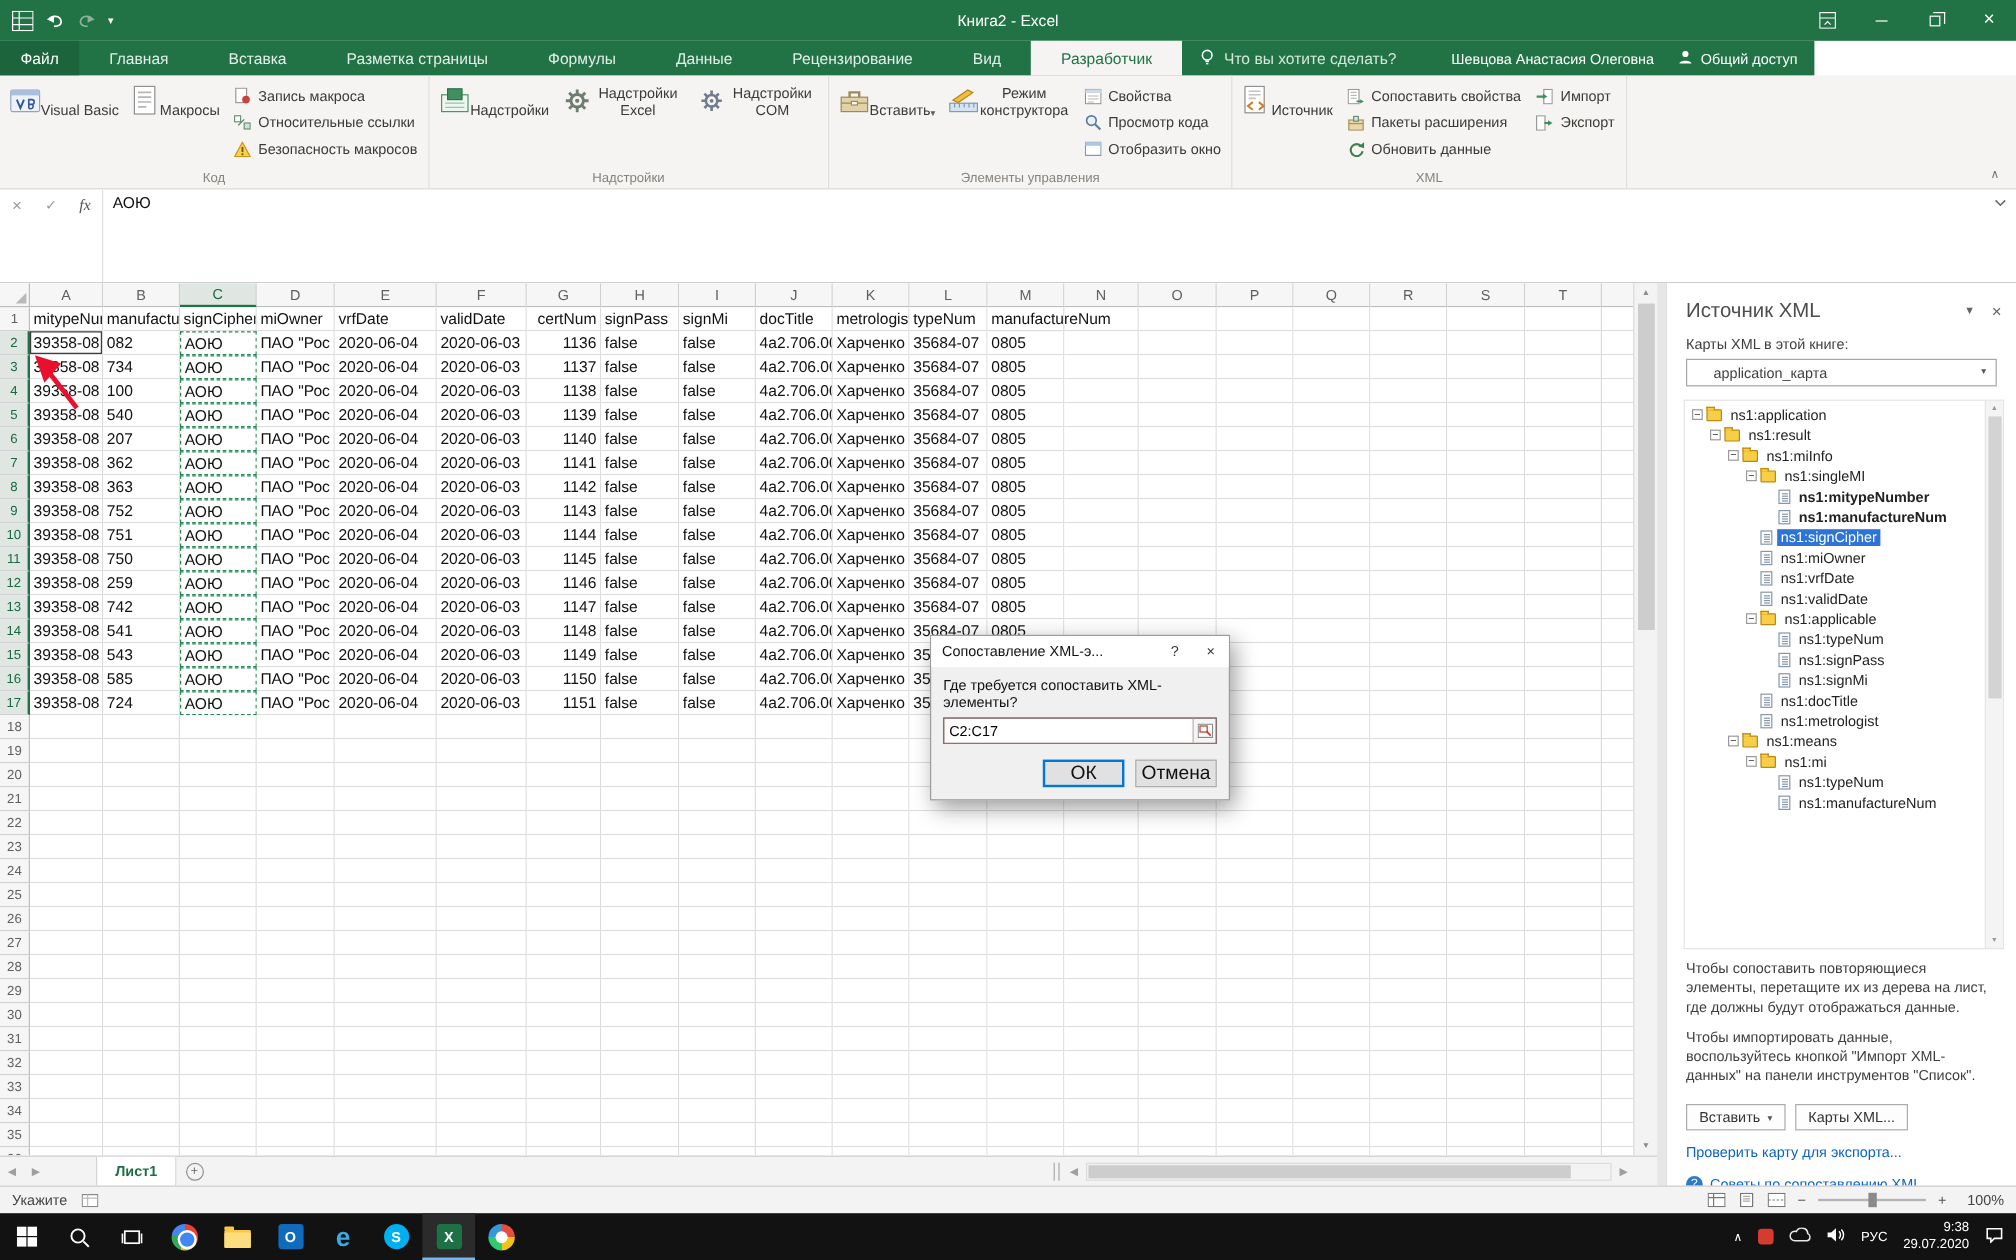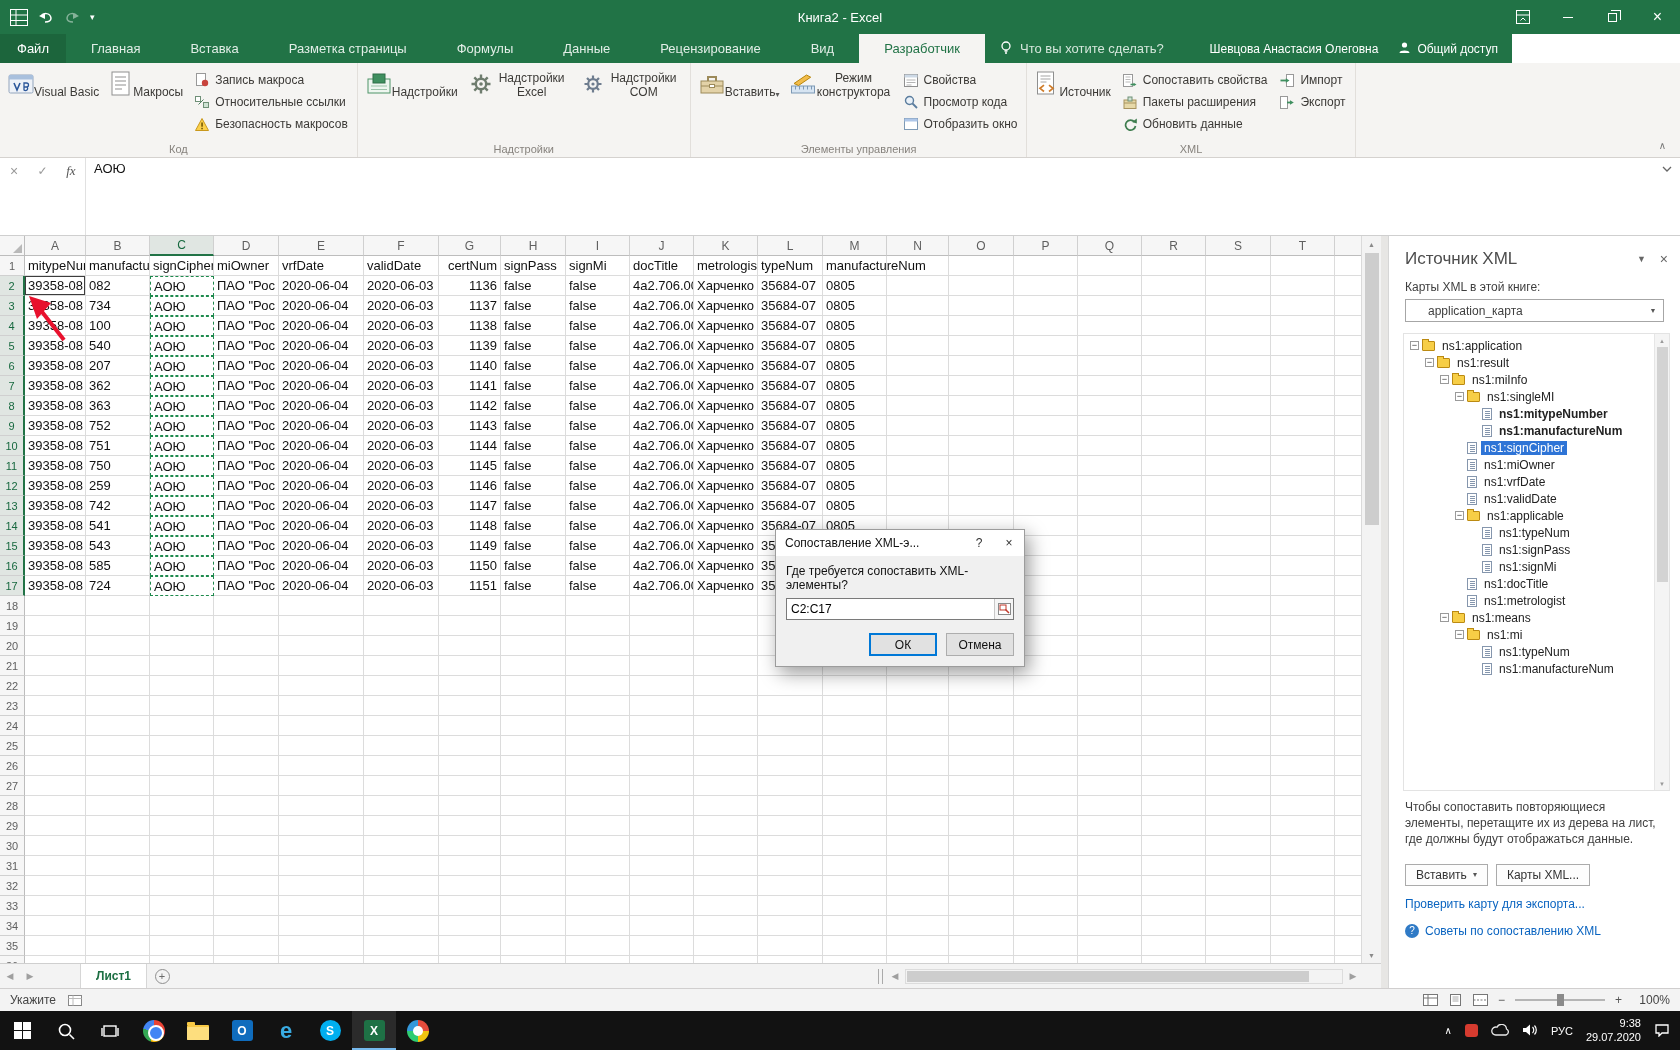--- a/index.html
+++ b/index.html
@@ -132,21 +132,21 @@
 #dialog{position:absolute;left:775px;top:529px;width:250px;background:#f0f0f0;border:1px solid #9c9c9c;box-shadow:4px 6px 18px rgba(0,0,0,.4);z-index:60;font-size:12px;}
 .d-title{height:26px;background:#fff;display:flex;align-items:center;padding-left:9px;}
 .d-text{flex:1;color:#111;}
 .d-help,.d-close{width:30px;text-align:center;color:#333;}
 .d-body{padding:8px 10px 10px;}
 .d-prompt{margin-bottom:6px;color:#111;}
 .d-field{display:flex;height:22px;border:1px solid #7a7a7a;background:#7f1d1d;}
 .d-input{flex:1;border:none;outline:none;font-size:12px;padding:0 4px;font-family:"Liberation Sans",sans-serif;min-width:0;}
 .d-picker{width:19px;display:flex;align-items:center;justify-content:center;border-left:1px solid #c8c8c8;background:#f5f5f5;}
 .d-btnrow{display:flex;justify-content:flex-end;gap:9px;margin-top:13px;}
-.d-btn{width:68px;height:23px;background:#e1e1e1;border:1px solid #adadad;font-size:12px;font-family:"Liberation Sans",sans-serif;color:#111;}
+.d-btn{width:68px;height:23px;background:#e1e1e1;border:1px solid #adadad;font-size:16px;font-family:"Liberation Sans",sans-serif;color:#111;}
 .d-ok{border:2px solid #0078d7;}
 
 
 #statusbar{position:absolute;left:0;top:988px;width:1680px;height:23px;background:#f3f3f3;border-top:1px solid #d0cece;display:flex;align-items:center;font-size:12px;color:#444;}
 .sb-mode{margin-left:10px;}
 .sb-rec{margin-left:12px;display:flex;}
 .sb-right{margin-left:auto;display:flex;align-items:center;gap:10px;padding-right:10px;}
 .viewbtn{display:flex;}
 .zoomglyph{color:#555;font-size:12px;}
 .zoom-track{width:90px;height:2px;background:#b5b5b5;position:relative;}
@@ -1524,20 +1524,21 @@
             <span class="tlabel">ns1:manufactureNum</span>
           </div>
         </div>
       <div class="p-tsb">
         <span class="tsb-up">▲</span>
         <span class="tsb-thumb"></span>
         <span class="tsb-down">▼</span>
       </div>
     </div>
     <div class="p-hint">Чтобы сопоставить повторяющиеся элементы, перетащите их из дерева на лист, где должны будут отображаться данные.</div>
+    <div class="p-hint">Чтобы импортировать данные, воспользуйтесь кнопкой "Импорт XML-данных" на панели инструментов "Список".</div>
     <div class="p-btnrow">
       <span class="p-btn">
         <span>Вставить</span>
         <span class="small-dd">▾</span>
       </span>
       <span class="p-btn">Карты XML...</span>
     </div>
     <div class="p-link">Проверить карту для экспорта...</div>
     <div class="p-tips">
       <span class="tipscircle">?</span>

